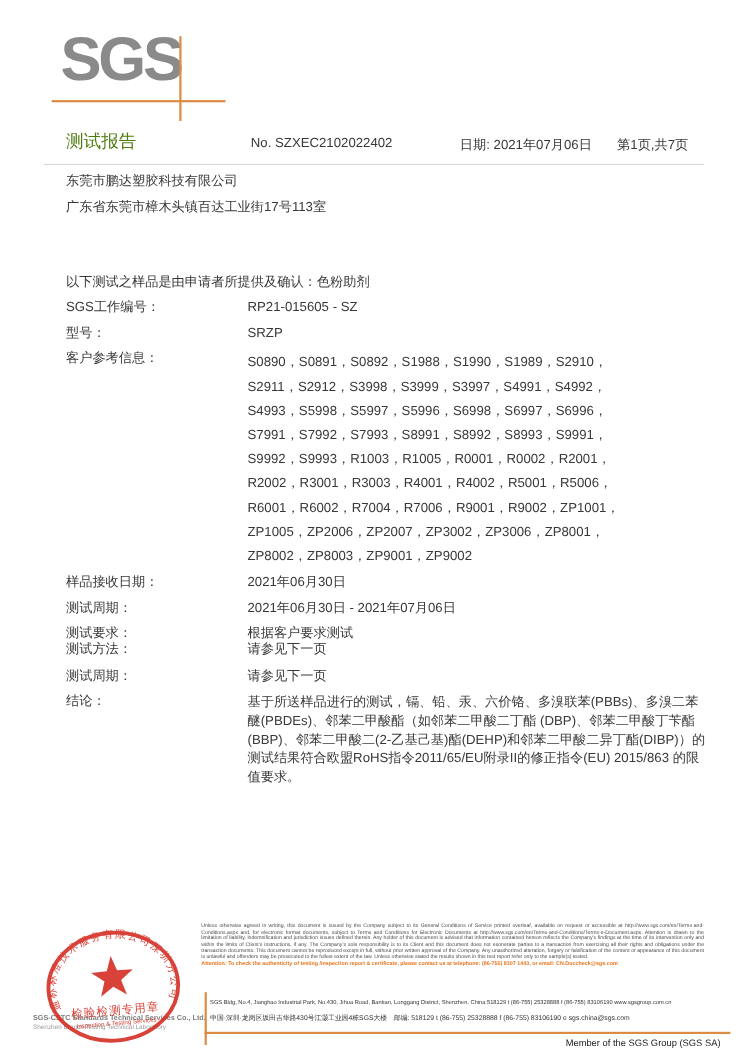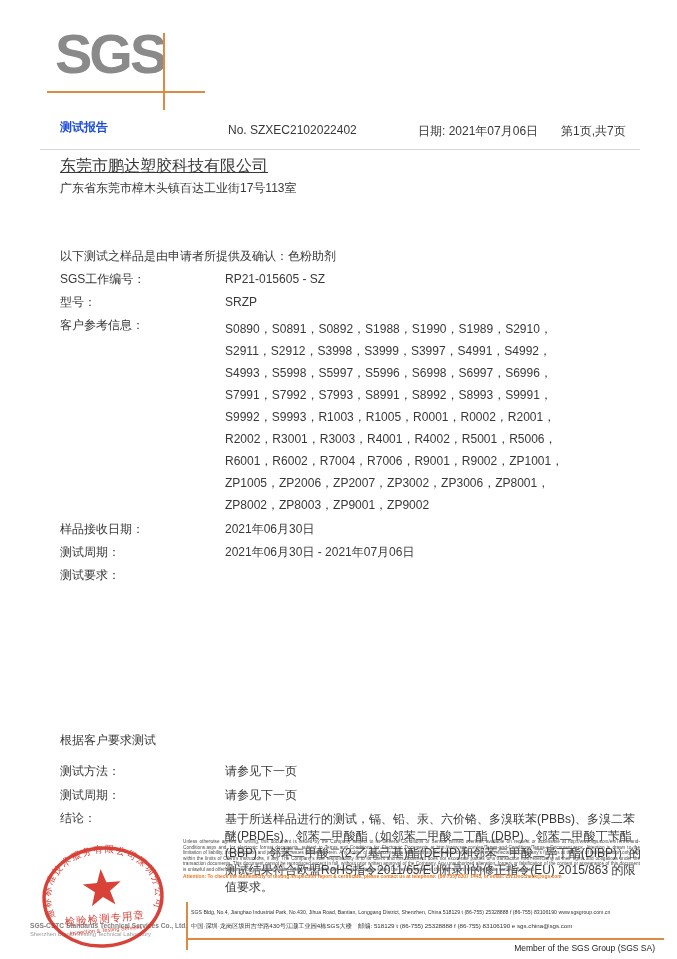--- a/index.html
+++ b/index.html
@@ -11,37 +11,37 @@
   }
   
   .logo-text {
     position:absolute; left:55px; top:26px;
     font-size:56px; font-weight:700; letter-spacing:-3px;
     color:#8a8a8a; line-height:1;
   }
   .logo-hline { position:absolute; left:47px; top:91px; width:158px; height:2px; background:#dd8a42; }
   .logo-vline { position:absolute; left:163px; top:33px; width:2px; height:77px; background:#dd8a42; }
   
-  .hdr-title { position:absolute; left:60px; top:119px; font-size:12px; font-weight:700; color:#1d4ed8; }
+  .hdr-title { position:absolute; left:60px; top:119px; font-size:16px; font-weight:400; color:#4d7c0f; }
   .hdr-no    { position:absolute; left:228px; top:123px; font-size:12px; }
   .hdr-date  { position:absolute; left:418px; top:123px; font-size:12px; }
   .hdr-page  { position:absolute; left:561px; top:123px; font-size:12px; }
   .hdr-rule  { position:absolute; left:40px; top:149px; width:600px; height:1px; background:#d8d8d8; }
   
-  .app-name { position:absolute; left:60px; top:156px; font-size:16px;text-decoration:underline; }
+  .app-name { position:absolute; left:60px; top:156px; font-size:12px; }
   .app-addr { position:absolute; left:60px; top:180px; font-size:12px; }
   .intro    { position:absolute; left:60px; top:248px; font-size:12px; }
   
   .fields { position:absolute; left:60px; top:272px; width:584px; font-size:12px; }
   .frow { display:flex; align-items:flex-start; margin-bottom:8px; }
   .frow .flabel { flex:0 0 165px; line-height:15px; }
   .frow .fvalue { flex:1; line-height:15px; white-space:pre-line; }
   .frow.refs { margin-bottom:6px; }
   .frow.refs .fvalue { line-height:22px; }
-  .frow.tight { margin-bottom:16px;flex-direction:column; }
+  .frow.tight { margin-bottom:0; }
   .frow.method { margin-bottom:9px; }
   .frow.conclusion .fvalue { line-height:17px; width:418px; flex:0 0 418px; white-space:normal; }
   
   .legal {
     position:absolute; left:183px; top:839px; width:457px;
     font-size:4.7px; line-height:5.6px; color:#4a4a4a; text-align:justify;
   }
   .attention {
     margin-top:1px; color:#e87722; font-weight:700;
     font-size:4.9px; line-height:5.8px; text-align:left;

